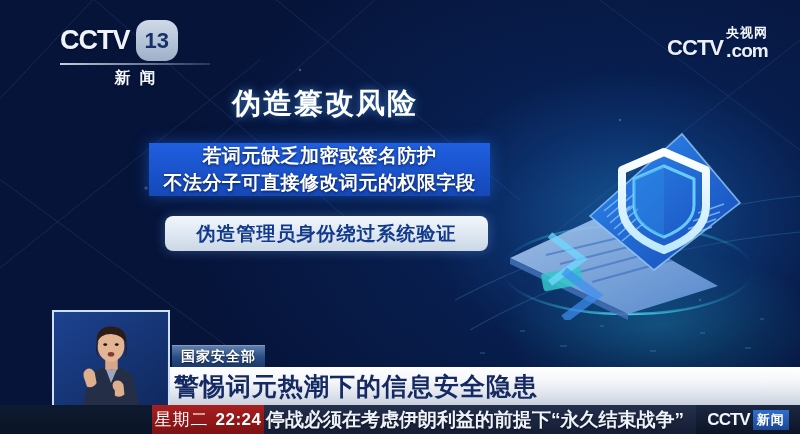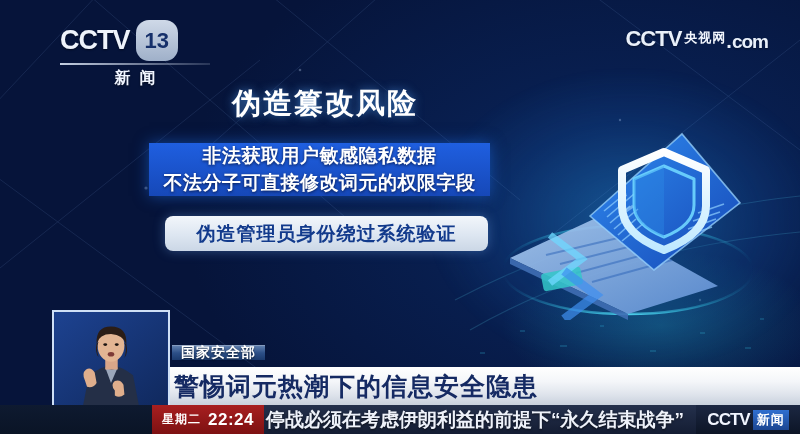--- a/index.html
+++ b/index.html
@@ -39,21 +39,21 @@
   .cctv13 .underbar { width:150px; height:2px; margin-top:2px;
     background:linear-gradient(90deg,rgba(230,240,255,.85),rgba(230,240,255,.15)); }
   .cctv13 .sub { margin-top:3px; text-align:center; width:150px; color:#f0f5ff;
     font-size:16px; font-weight:bold; letter-spacing:9px; text-indent:9px;
     text-shadow:0 1px 2px rgba(0,0,0,.5); }
 
   .cctvcom { position:absolute; right:32px; top:26px; display:flex; align-items:flex-end; gap:3px; }
   .cctvcom .m { font-size:22px; font-weight:bold; letter-spacing:-1px; color:#e9f0fa; text-shadow:0 1px 2px rgba(0,0,0,.4); }
   .cctvcom .cn { font-size:13px; font-weight:bold; color:#f2f6fd; letter-spacing:1px; }
   .cctvcom .dot { font-size:20px; font-weight:bold; color:#e9f0fa; }
-  .cctvcom .stack { display:flex; align-items:flex-start; line-height:1.05; }
+  .cctvcom .stack { display:flex; flex-direction:column; align-items:flex-start; line-height:1.05; }
 
   
   .mtitle { position:absolute; left:232px; top:84px;
     font-size:29px; font-weight:bold; color:#ffffff; letter-spacing:2px;
     text-shadow:0 0 10px rgba(90,170,255,.65), 0 2px 4px rgba(0,20,60,.9); }
 
   
   .bar { position:absolute; display:flex; align-items:center; justify-content:center; }
 
   .bar1 { left:149px; top:143px; width:341px; height:53px;
@@ -80,40 +80,40 @@
   
   .laptop { position:absolute; left:468px; top:118px; width:330px; height:210px; }
   .laptop svg { width:100%; height:100%; display:block; }
 
   
   .pip { position:absolute; left:52px; top:310px; width:118px; height:97px;
     border:2px solid #cfe0f6; background:#17377d; overflow:hidden; }
   .pip svg { width:100%; height:100%; display:block; }
 
   
-  .agency { position:absolute; left:172px; top:345px; height:15px; padding:0 9px;
+  .agency { position:absolute; left:172px; top:345px; height:22px; padding:0 9px;
     display:flex; align-items:center;
     background:linear-gradient(180deg,#5f7fae 0%,#2c4f87 50%,#1b3a6d 100%);
     border-top:1px solid rgba(220,235,255,.55); }
   .agency span { color:#fff; font-size:14px; font-weight:bold; letter-spacing:1px;
     text-shadow:0 1px 2px rgba(0,0,0,.6); }
 
   .newsbar { position:absolute; left:170px; top:367px; width:630px; height:38px;
     background:linear-gradient(180deg,#ffffff 0%,#f4f6f9 38%,#dfe4ec 72%,#c9d1dd 100%);
     display:flex; align-items:center; }
   .newsbar span { color:#152a63; font-size:25px; font-weight:bold; letter-spacing:1px; padding-left:4px; }
 
   
   .ticker { position:absolute; left:0; top:405px; width:800px; height:29px;
     background:linear-gradient(180deg,#1d2a46 0%,#111b30 100%); display:flex; align-items:stretch; }
   .ticker .lead { width:152px; flex:0 0 152px;
     background:linear-gradient(180deg,#0e1a30 0%,#0a1426 100%); }
   .ticker .timebox { flex:0 0 112px; display:flex; align-items:center; justify-content:center; gap:7px;
     background:linear-gradient(180deg,#a81f20 0%,#7d1112 100%); }
-  .ticker .day { color:#fff; font-size:12px; font-weight:bold; letter-spacing:1px; }
+  .ticker .day { color:#fff; font-size:17px; font-weight:normal; letter-spacing:1px; }
   .ticker .clock { color:#fff; font-size:17px; font-weight:bold; letter-spacing:.5px;
     font-family:"Liberation Sans",sans-serif; }
   .ticker .scroll { flex:1 1 auto; display:flex; align-items:center; overflow:hidden;
     background:linear-gradient(180deg,#24304c 0%,#141d33 100%); }
   .ticker .scroll span { color:#eef2fa; font-size:19px; font-weight:bold; white-space:nowrap;
     letter-spacing:0px; margin-left:2px; text-shadow:0 1px 2px rgba(0,0,0,.6); }
   .ticker .brand { flex:0 0 104px; display:flex; align-items:center; justify-content:center; gap:3px;
     background:linear-gradient(180deg,#1b2742 0%,#0d1526 100%); }
   .ticker .brand .b1 { color:#f2f6ff; font-size:17px; font-weight:bold; letter-spacing:-1px; }
   .ticker .brand .b2 { color:#fff; font-size:13px; font-weight:bold; letter-spacing:1px;
@@ -247,21 +247,21 @@
       <div style="display:flex;align-items:baseline;">
         <div class="dot">.</div>
         <div class="m" style="font-size:19px;">com</div>
       </div>
     </div>
   </div>
 
   <div class="mtitle">伪造篡改风险</div>
 
   <div class="bar bar1">
-    <div class="ln">非法获取用户敏感隐私数据</div>
+    <div class="ln">若词元缺乏加密或签名防护</div>
     <div class="ln">不法分子可直接修改词元的权限字段</div>
   </div>
 
   <div class="bar bar2">
     <div class="ln">伪造管理员身份绕过系统验证</div>
   </div>
 
 
   <div class="pip">
     <svg viewBox="0 0 118 97">

